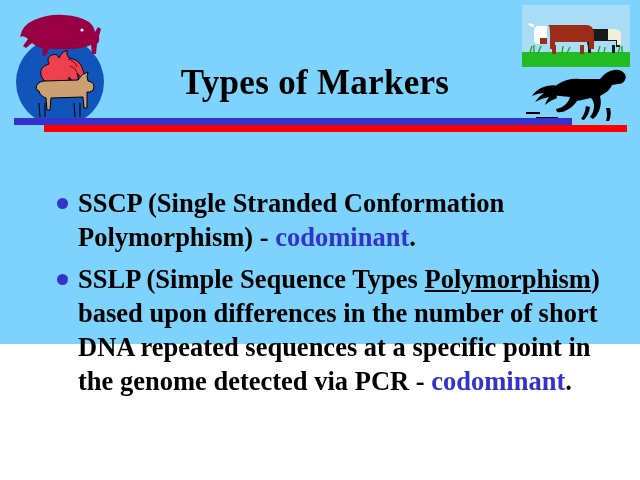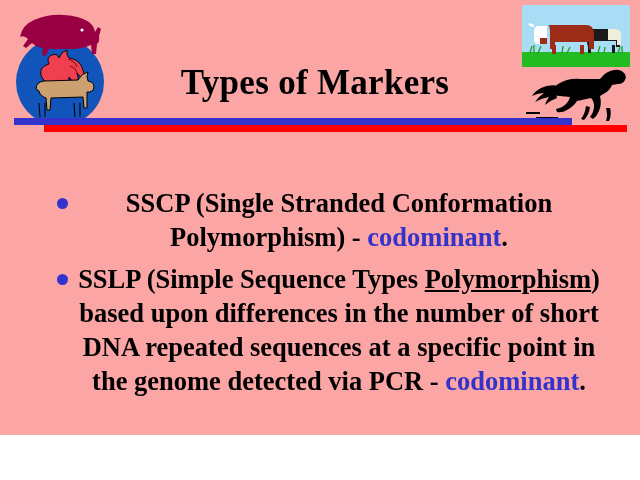--- a/index.html
+++ b/index.html
@@ -12,22 +12,22 @@
     width: 640px;
     height: 480px;
     overflow: hidden;
     font-family: "Liberation Serif", "DejaVu Serif", serif;
     position: relative;
   }
 
   .slide {
     position: relative;
     width: 640px;
-    height: 435px;
-    background: #fca5a5;
+    height: 344px;
+    background: #7dd3fc;
   }
 
   
   .header {
     position: absolute;
     left: 0;
     top: 0;
     width: 640px;
     height: 140px;
   }
@@ -95,21 +95,20 @@
     height: 62px;
   }
   .horse svg { display: block; }
 
   
   .body-content {
     position: absolute;
     left: 52px;
     top: 186px;
     width: 548px;
-    text-align: center;
   }
 
   ul.bullets {
     list-style: none;
     margin: 0;
     padding: 0;
   }
 
   ul.bullets > li {
     position: relative;

